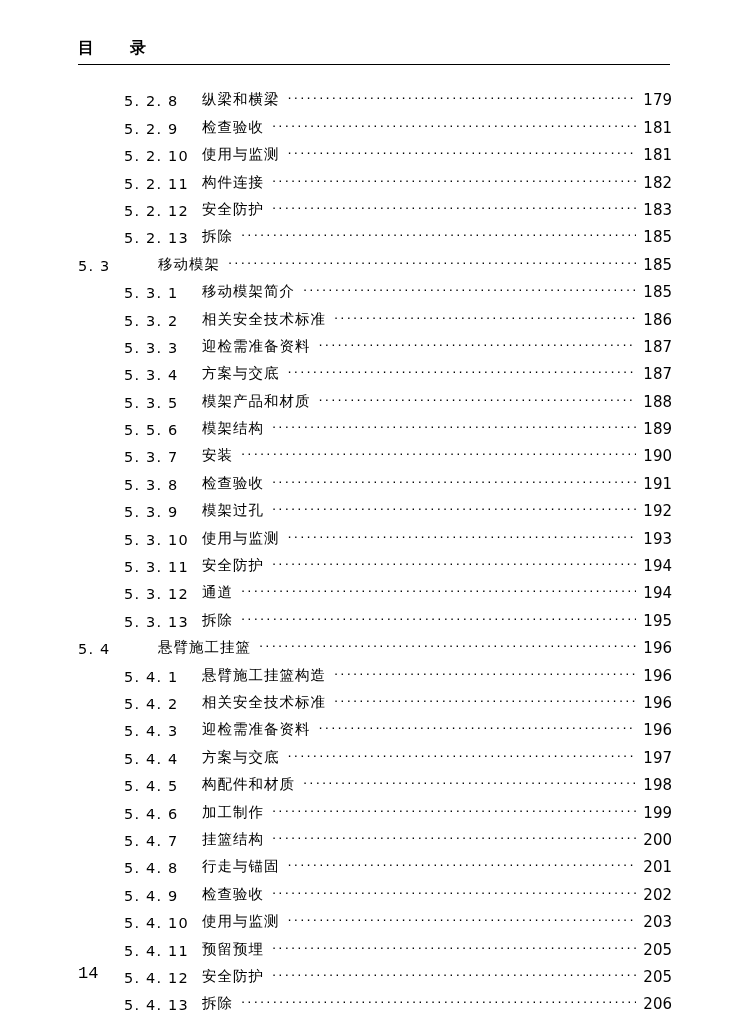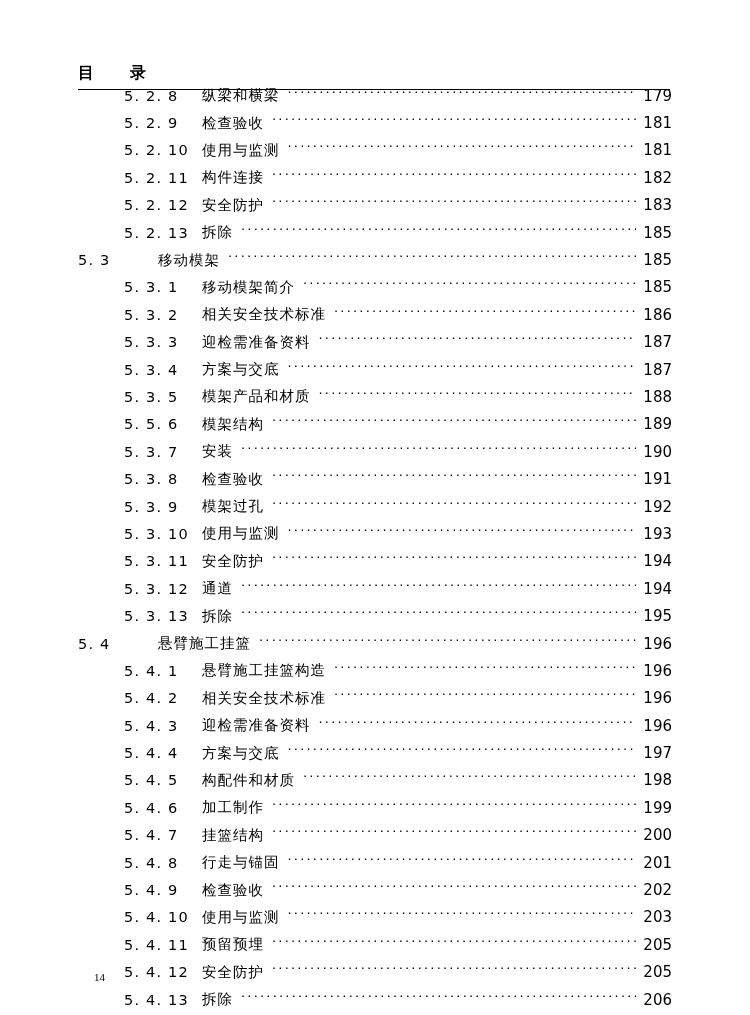--- a/index.html
+++ b/index.html
@@ -22,21 +22,20 @@
     box-sizing: border-box;
     padding: 0;
   }
   
   .header {
     position: absolute;
     top: 38px;
     left: 78px;
     right: 80px;
     height: 30px;
-    margin-top: 25px;
   }
   .header-title {
     font-size: 16px;
     font-weight: bold;
     letter-spacing: 10px;
     font-family: "DejaVu Sans", "Liberation Sans", sans-serif;
   }
   .header-rule {
     position: absolute;
     left: 0;
@@ -46,21 +45,21 @@
   }
   
   .toc {
     position: absolute;
     top: 82px;
     left: 78px;
     right: 78px;
   }
   .toc-row {
     display: flex;
-    align-items: center;
+    align-items: flex-end;
     height: 27.4px;
     font-size: 14.5px;
     white-space: nowrap;
   }
   .toc-row .num {
     display: inline-block;
     font-family: "DejaVu Sans", "Liberation Sans", sans-serif;
     letter-spacing: 1.2px;
     flex: 0 0 auto;
   }
@@ -89,24 +88,24 @@
     font-family: "DejaVu Sans", "Liberation Sans", sans-serif;
   }
   
   .lvl2 .num { width: 60px; }
   .lvl2 .title { margin-left: 20px; font-weight: normal; }
   .lvl3 .num { width: 68px; margin-left: 46px; }
   .lvl3 .title { margin-left: 10px; }
 
   .footer-page {
     position: absolute;
-    left: 94px;
+    left: 78px;
     bottom: 32px;
-    font-size: 11px;
-    font-family: Liberation Serif, serif;
+    font-size: 17px;
+    font-family: Liberation Mono, monospace;
   }
 </style>
 </head>
 <body>
 
 <div class="page">
 
   <div class="header">
     <div class="header-title">目　录</div>
     <div class="header-rule"></div>

